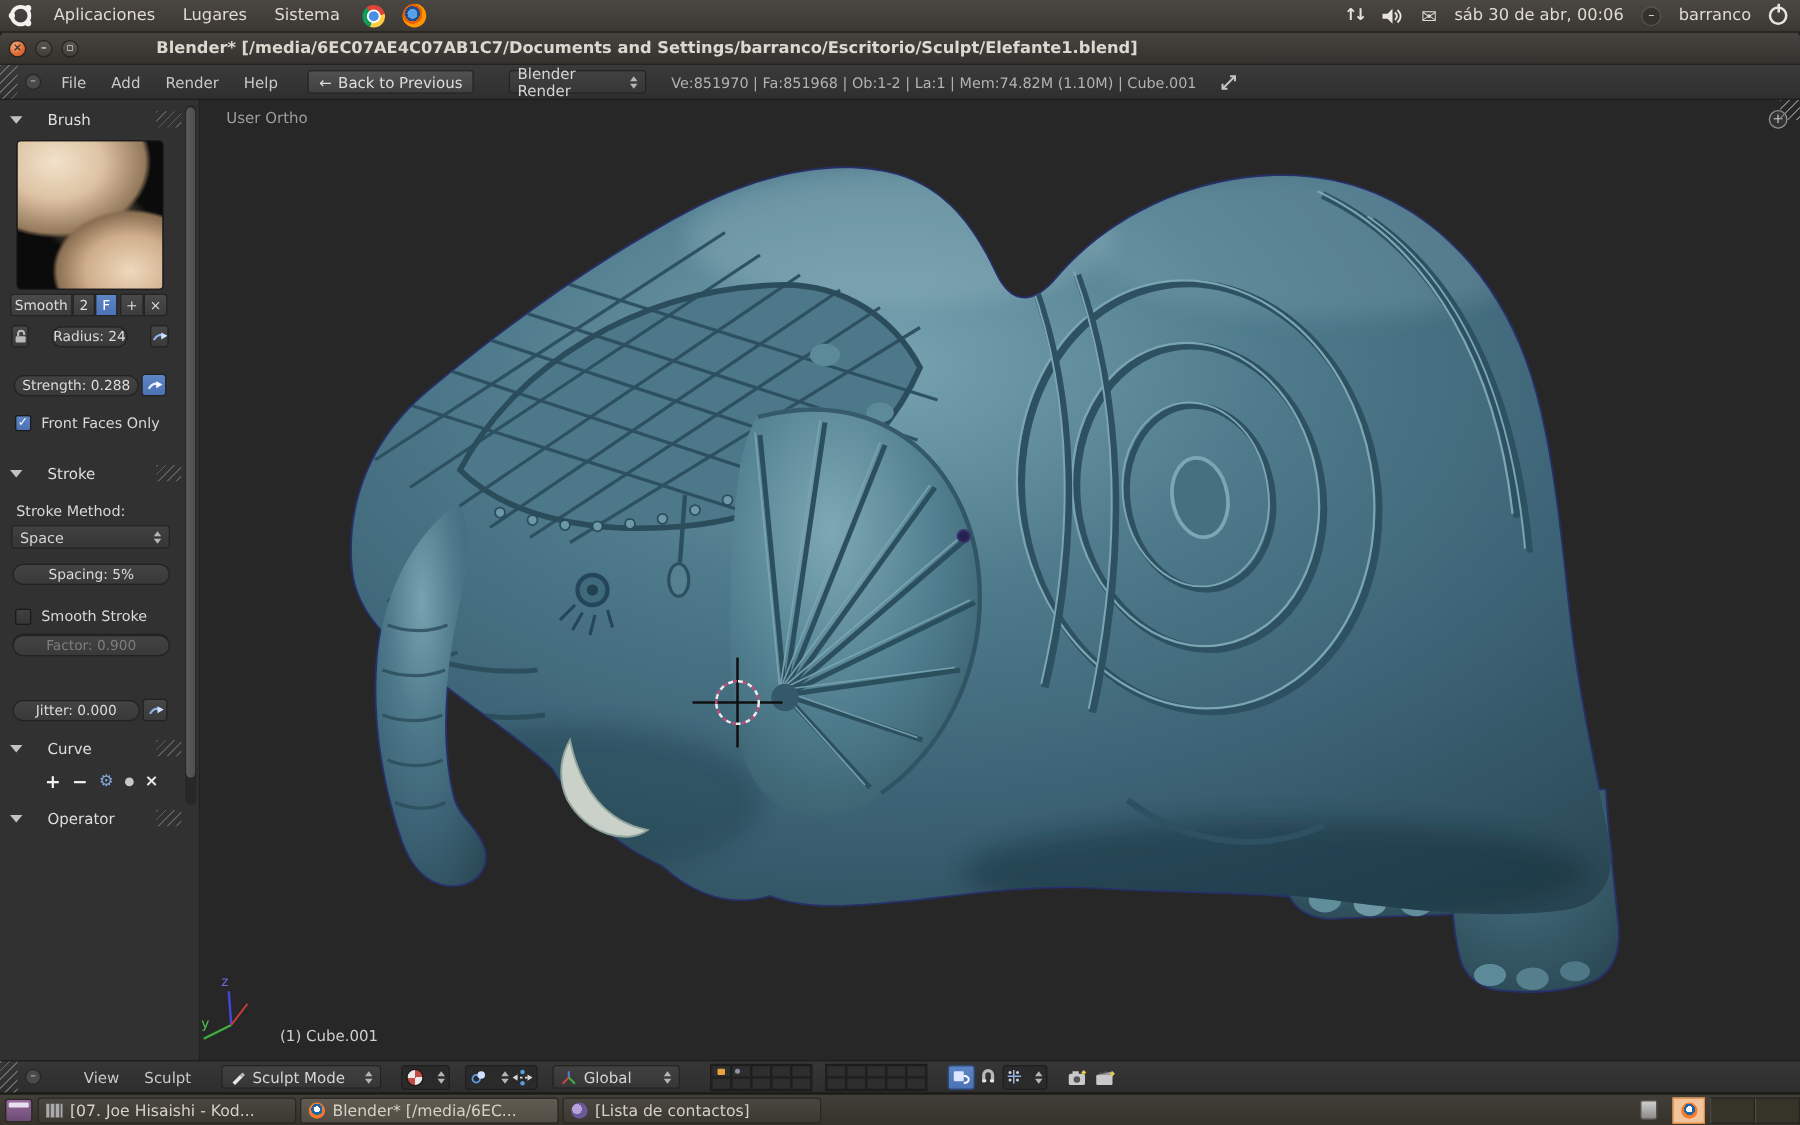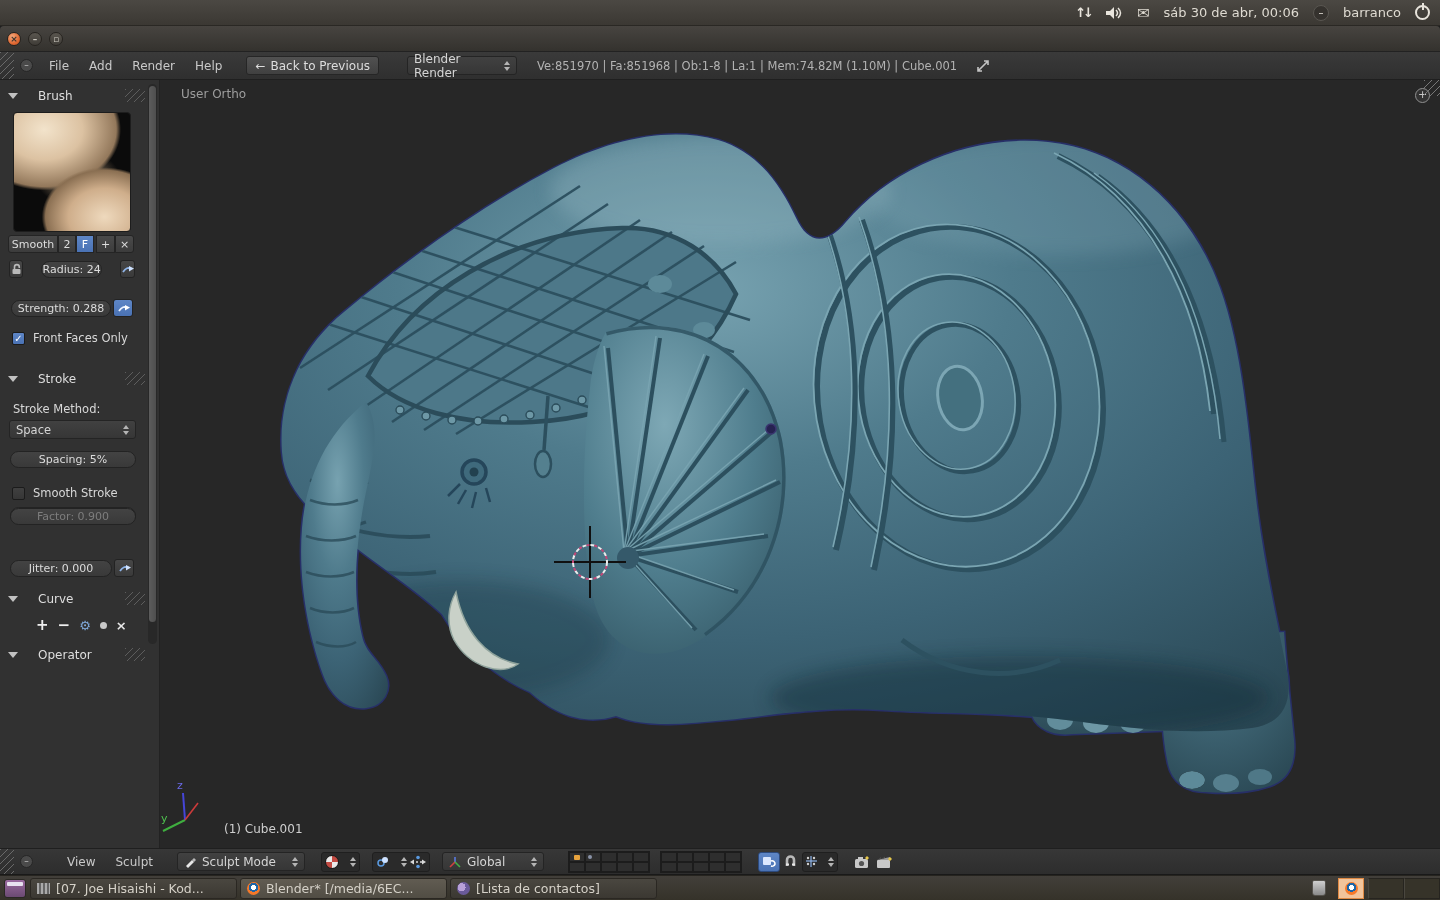--- a/index.html
+++ b/index.html
@@ -126,61 +126,76 @@
   .trash-ic{width:14px;height:16px;background:linear-gradient(#cfcfcf,#8a8a8a);border-radius:2px 2px 3px 3px;margin-right:12px;border:1px solid #55524c}
   .blender-tile{width:26px;height:21px;background:#f2c49b;border:1px solid #e08a44;display:flex;align-items:center;justify-content:center;margin-right:4px}
   .ws-cell{width:36px;height:21px;background:#363329;border:1px solid #26241f;border-left:1px solid #4a473f}
 
   svg text{font-family:"DejaVu Sans",sans-serif}
 </style>
 </head>
 <body>
 
 <div class="top-panel">
+  <div class="tp-left">
+    <span class="ubuntu-logo">
+        <i></i>
+        <i></i>
+        <i></i>
+      </span>
+    <span class="tp-menu">Aplicaciones</span>
+    <span class="tp-menu">Lugares</span>
+    <span class="tp-menu">Sistema</span>
+    <span class="chrome-ic">
+        <i></i>
+      </span>
+    <span class="firefox-ic"></span>
+  </div>
   <div class="tp-right">
     <span class="net-ic"><span>↑</span><span>↓</span></span>
     <svg width="18" height="14">
         <polygon points="1,5 5,5 9,1 9,13 5,9 1,9" fill="#e8e4dc"></polygon>
         <path d="M11 4 q3 3 0 6 M13 2 q5 5 0 10" stroke="#e8e4dc" stroke-width="1.5" fill="none"></path>
       </svg>
     <span style="font-size:15px">✉</span>
     <span>sáb 30 de abr, 00:06</span>
     <span class="me-ic">–</span>
     <span>barranco</span>
     <span class="power-ic">
         <i></i>
       </span>
   </div>
 </div>
 
 <div class="titlebar">
   <span class="wbtn close">×</span>
   <span class="wbtn min">–</span>
   <span class="wbtn max">▫</span>
+  <span class="tb-title">Blender* [/media/6EC07AE4C07AB1C7/Documents and Settings/barranco/Escritorio/Sculpt/Elefante1.blend]</span>
 </div>
 
 <div class="info-bar">
   <div class="corner hatch"></div>
   <div class="circle-btn">–</div>
   <span class="menu-item">File</span>
   <span class="menu-item">Add</span>
   <span class="menu-item">Render</span>
   <span class="menu-item">Help</span>
   <div class="btn" style="margin-left:14px">
     <span>←</span>
     <span>Back to Previous</span>
   </div>
   <div class="dd" style="width:110px;margin-left:28px">
     <span>Blender Render</span>
     <span class="dd-arr">
         <span class="tri-up"></span>
         <span class="tri-dn"></span>
       </span>
   </div>
-  <span class="stats">Ve:851970 | Fa:851968 | Ob:1-8 | La:1 | Mem:74.82M (1.10M) | Cube.001</span>
+  <span class="stats">Ve:851970 | Fa:851968 | Ob:1-2 | La:1 | Mem:74.82M (1.10M) | Cube.001</span>
   <svg width="16" height="16" style="margin-left:18px">
     <path d="M3 13 L13 3 M9 3 h4 v4 M7 13 h-4 v-4" stroke="#c4c4c4" stroke-width="1.6" fill="none"></path>
   </svg>
 </div>
 
 <div class="toolshelf">
 
   <div class="p-head" style="top:9px">
     <span class="p-tri"></span>
     <span>Brush</span>

